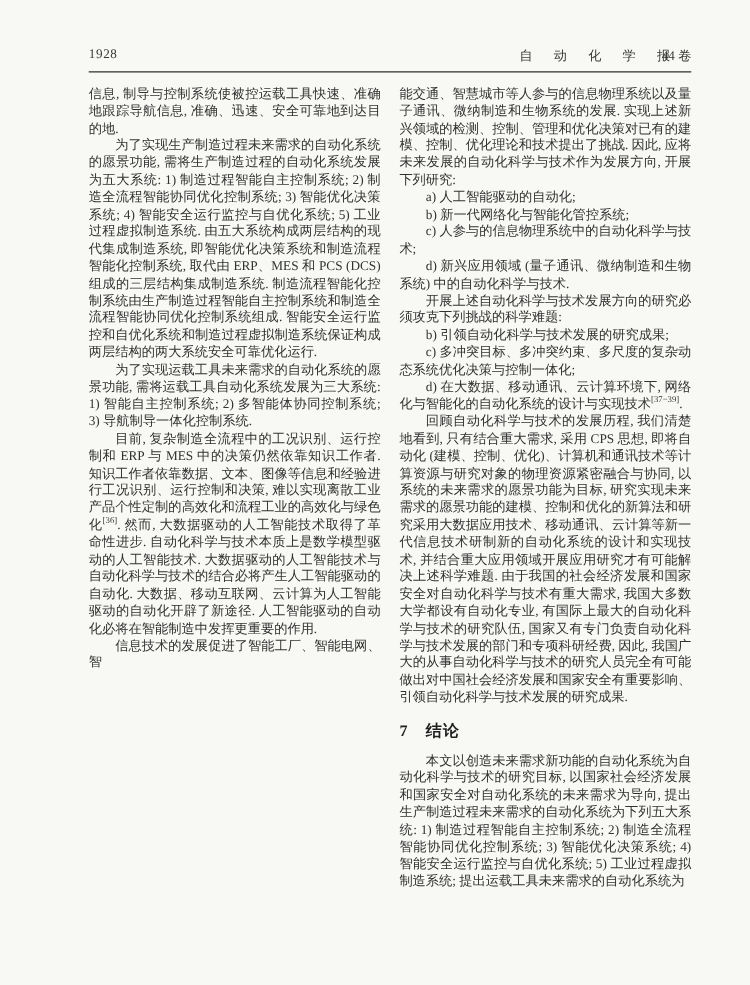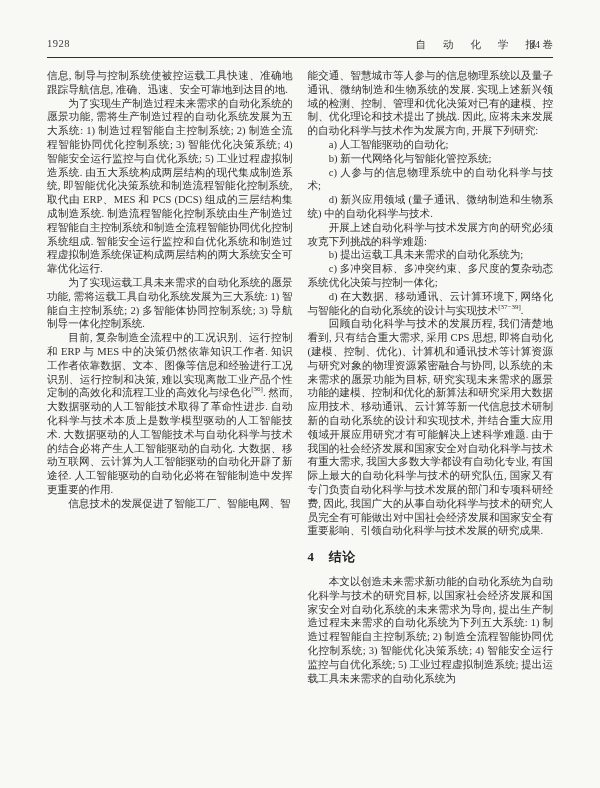--- a/index.html
+++ b/index.html
@@ -5,21 +5,21 @@
   html, body { margin: 0; padding: 0; }
   body {
     width: 600px; height: 788px;
     background: #e9e9e7;
     font-family: "Liberation Serif", "DejaVu Serif", serif;
   }
   .page {
     width: 600px; height: 788px;
     box-sizing: border-box;
     background: #f8f8f5;
-    padding: 38px 47px 0 47px;
+    padding: 38px 47px 0 71px;
     color: #2d2d2d;
     overflow: hidden;
   }
   .header {
     position: relative;
     height: 15px;
     font-size: 10.5px;
     color: #3a3a3a;
   }
   .header .pageno { position: absolute; left: 0; top: 0; letter-spacing: 0.5px; }
@@ -80,21 +80,21 @@
         <p class="para indent">目前, 复杂制造全流程中的工况识别、运行控制和 ERP 与 MES 中的决策仍然依靠知识工作者. 知识工作者依靠数据、文本、图像等信息和经验进行工况识别、运行控制和决策, 难以实现离散工业产品个性定制的高效化和流程工业的高效化与绿色化<sup>[36]</sup>. 然而, 大数据驱动的人工智能技术取得了革命性进步. 自动化科学与技术本质上是数学模型驱动的人工智能技术. 大数据驱动的人工智能技术与自动化科学与技术的结合必将产生人工智能驱动的自动化. 大数据、移动互联网、云计算为人工智能驱动的自动化开辟了新途径. 人工智能驱动的自动化必将在智能制造中发挥更重要的作用.</p>
         <p class="para indent">信息技术的发展促进了智能工厂、智能电网、智</p>
       </div>
     <div class="col" id="col-right">
         <p class="para">能交通、智慧城市等人参与的信息物理系统以及量子通讯、微纳制造和生物系统的发展. 实现上述新兴领域的检测、控制、管理和优化决策对已有的建模、控制、优化理论和技术提出了挑战. 因此, 应将未来发展的自动化科学与技术作为发展方向, 开展下列研究:</p>
         <p class="para indent">a) 人工智能驱动的自动化;</p>
         <p class="para indent">b) 新一代网络化与智能化管控系统;</p>
         <p class="para indent">c) 人参与的信息物理系统中的自动化科学与技术;</p>
         <p class="para indent">d) 新兴应用领域 (量子通讯、微纳制造和生物系统) 中的自动化科学与技术.</p>
         <p class="para indent">开展上述自动化科学与技术发展方向的研究必须攻克下列挑战的科学难题:</p>
-        <p class="para indent">b) 提出运载工具未来需求的自动化系统为;</p>
+        <p class="para indent">b) 引领自动化科学与技术发展的研究成果;</p>
         <p class="para indent">c) 多冲突目标、多冲突约束、多尺度的复杂动态系统优化决策与控制一体化;</p>
         <p class="para indent">d) 在大数据、移动通讯、云计算环境下, 网络化与智能化的自动化系统的设计与实现技术<sup>[37−39]</sup>.</p>
         <p class="para indent">回顾自动化科学与技术的发展历程, 我们清楚地看到, 只有结合重大需求, 采用 CPS 思想, 即将自动化 (建模、控制、优化)、计算机和通讯技术等计算资源与研究对象的物理资源紧密融合与协同, 以系统的未来需求的愿景功能为目标, 研究实现未来需求的愿景功能的建模、控制和优化的新算法和研究采用大数据应用技术、移动通讯、云计算等新一代信息技术研制新的自动化系统的设计和实现技术, 并结合重大应用领域开展应用研究才有可能解决上述科学难题. 由于我国的社会经济发展和国家安全对自动化科学与技术有重大需求, 我国大多数大学都设有自动化专业, 有国际上最大的自动化科学与技术的研究队伍, 国家又有专门负责自动化科学与技术发展的部门和专项科研经费, 因此, 我国广大的从事自动化科学与技术的研究人员完全有可能做出对中国社会经济发展和国家安全有重要影响、引领自动化科学与技术发展的研究成果.</p>
-        <h2 class="section-heading">4　结论</h2>
+        <h2 class="section-heading">7　结论</h2>
         <p class="para indent">本文以创造未来需求新功能的自动化系统为自动化科学与技术的研究目标, 以国家社会经济发展和国家安全对自动化系统的未来需求为导向, 提出生产制造过程未来需求的自动化系统为下列五大系统: 1) 制造过程智能自主控制系统; 2) 制造全流程智能协同优化控制系统; 3) 智能优化决策系统; 4) 智能安全运行监控与自优化系统; 5) 工业过程虚拟制造系统; 提出运载工具未来需求的自动化系统为</p>
       </div>
   </div>
 </div>
 
 </body></html>

